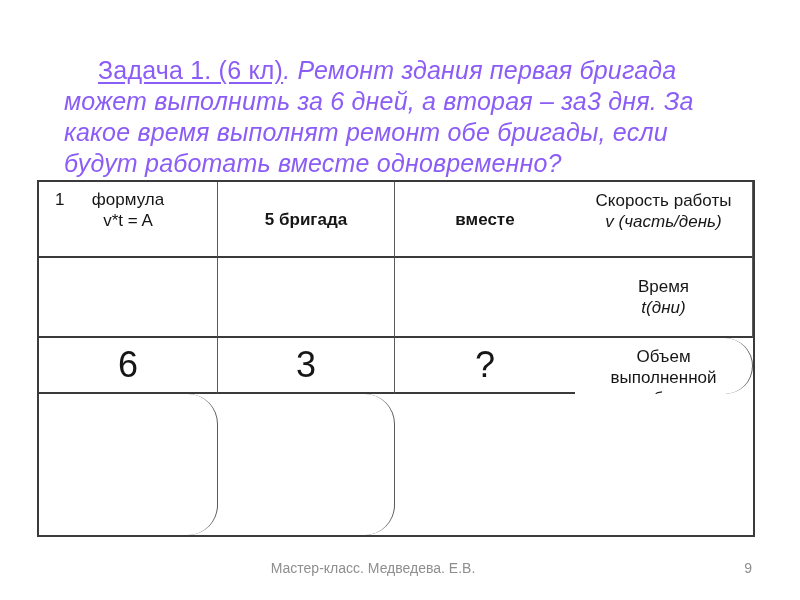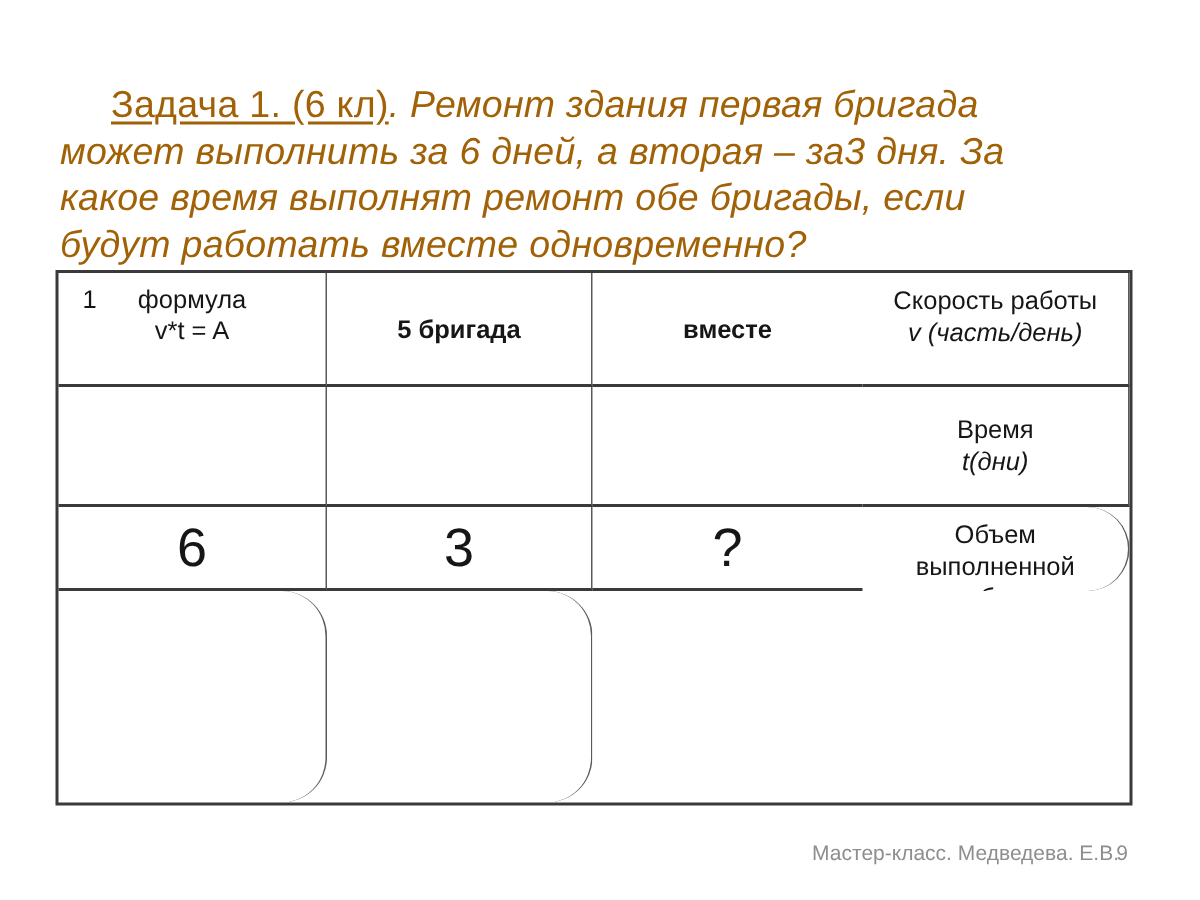--- a/index.html
+++ b/index.html
@@ -12,26 +12,26 @@
     position: relative;
     width: 800px;
     height: 600px;
     background: #ffffff;
     overflow: hidden;
   }
 
   
   .title {
     position: absolute;
-    left: 40px;
+    left: 64px;
     top: 30px;
     width: 668px;
     font-size: 25px;
     line-height: 31px;
-    color: #a16207;
+    color: #8b5cf6;
     text-indent: 34px;
     letter-spacing: 0.2px;
   }
   .title .heading {
     font-style: normal;
     text-decoration: underline;
     text-underline-offset: 3px;
   }
   .title .body {
     font-style: italic;
@@ -101,21 +101,21 @@
   .volume-unit {
     font-size: 12px;
   }
 
   
   .footer-credit {
     position: absolute;
     left: 0;
     top: 560px;
     width: 746px;
-    text-align: right;
+    text-align: center;
     font-size: 14px;
     color: #8e8e8e;
   }
   .page-number {
     position: absolute;
     right: 48px;
     top: 560px;
     font-size: 14px;
     color: #8e8e8e;
   }

